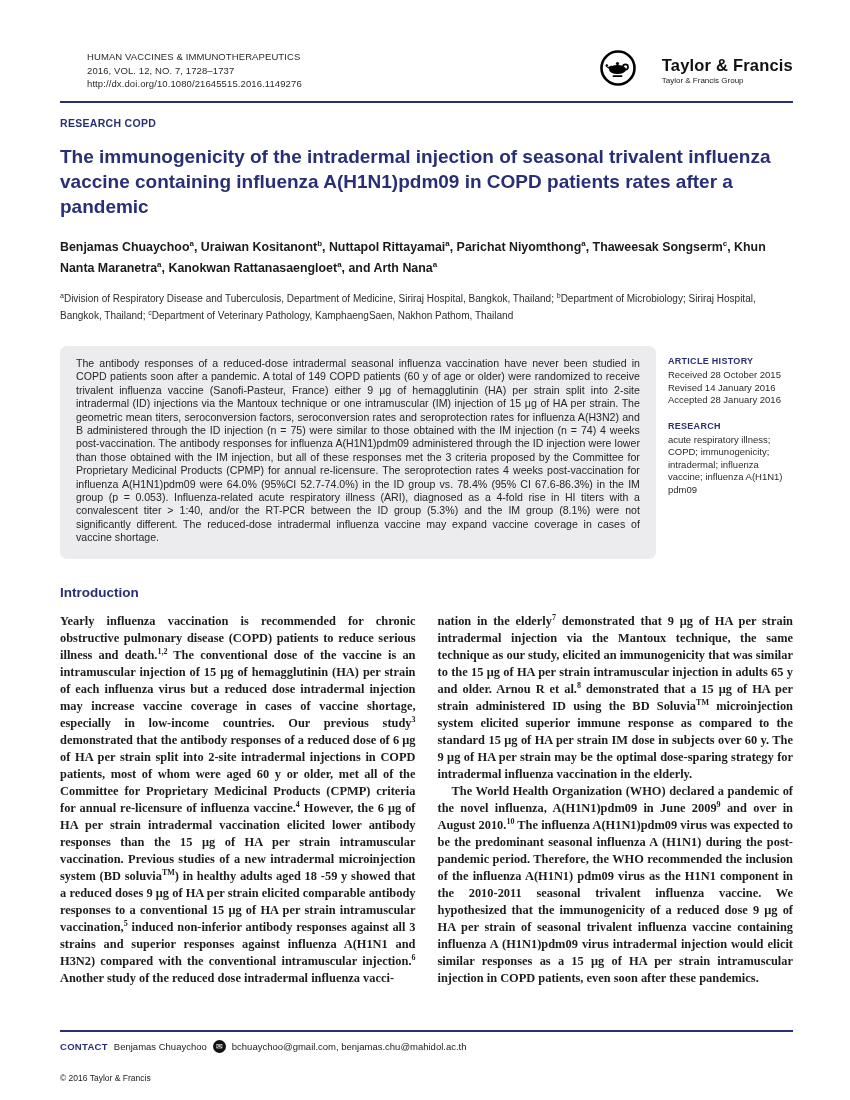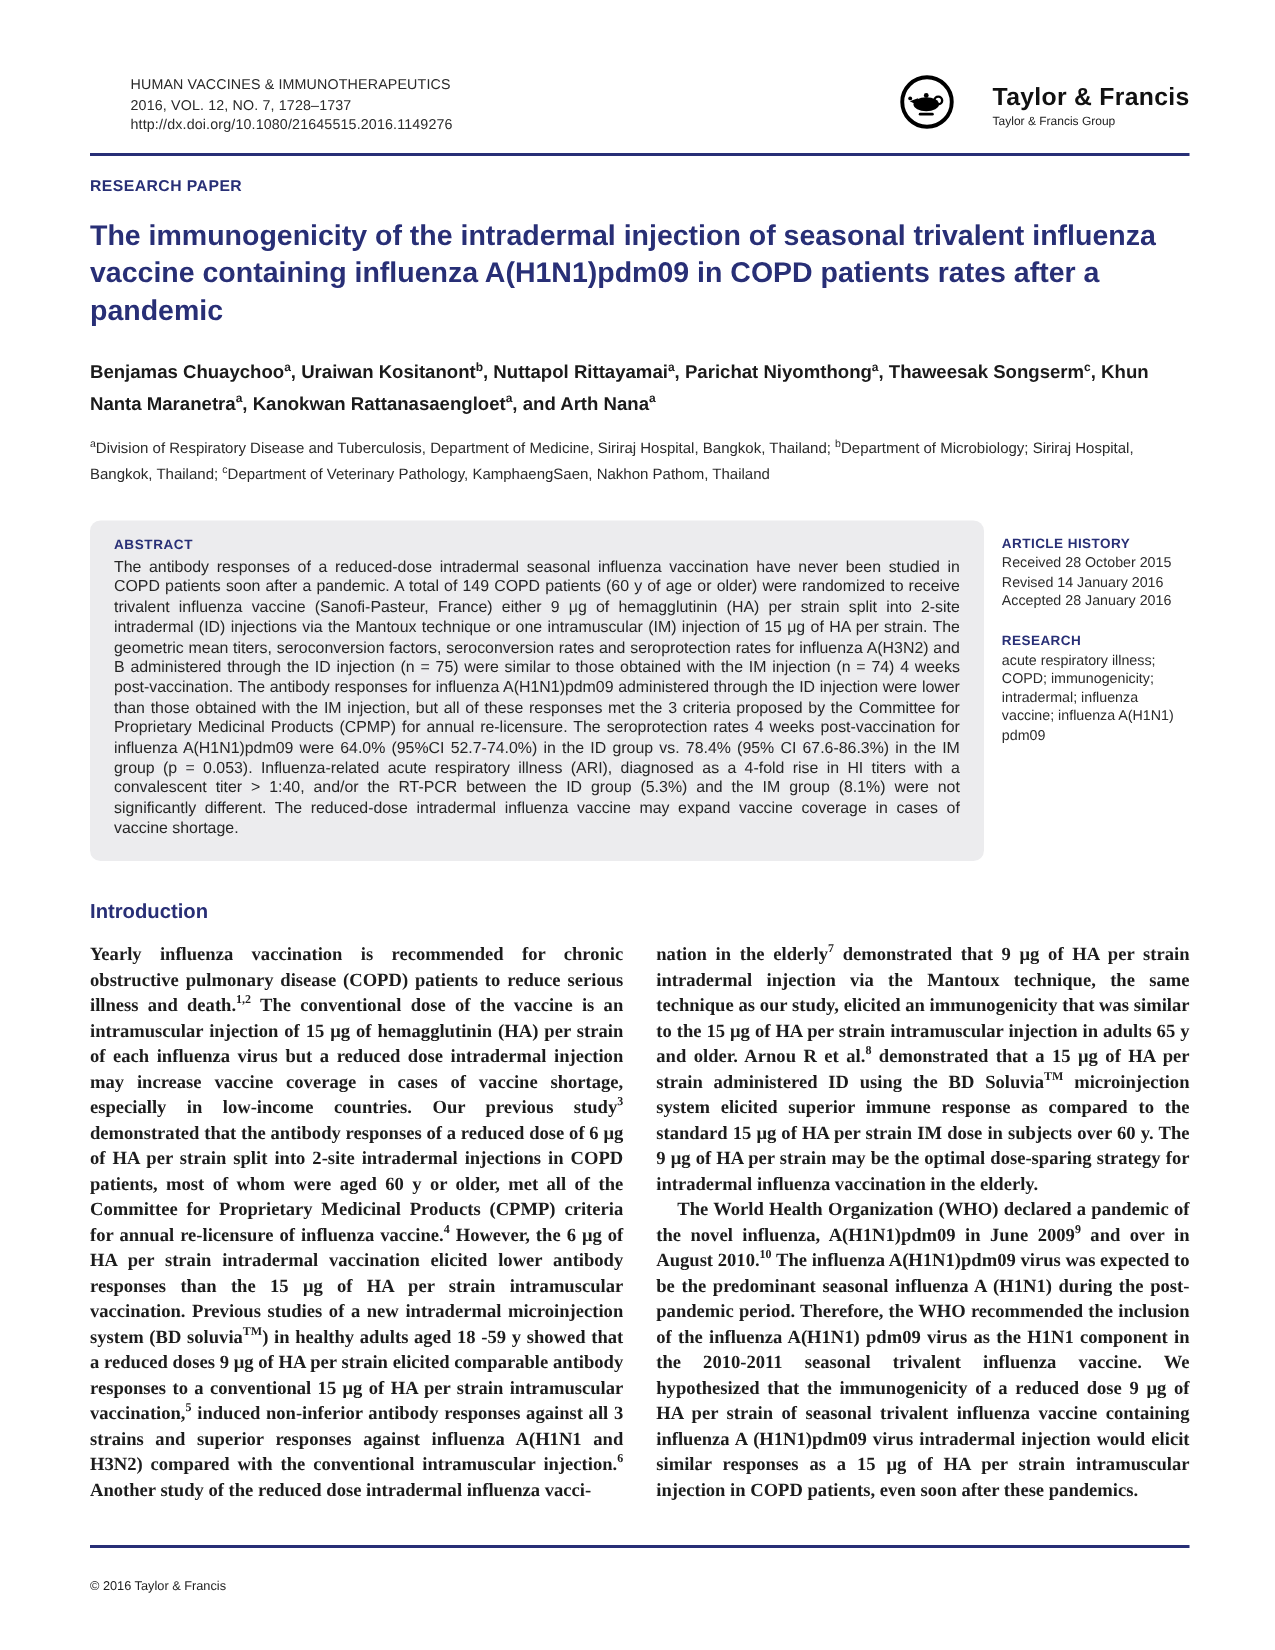--- a/index.html
+++ b/index.html
@@ -79,31 +79,30 @@
       </span>
       <span class="logo-text">
         <div class="tf-main">Taylor &amp; Francis</div>
         <div class="tf-sub">Taylor &amp; Francis Group</div>
       </span>
     </div>
   </div>
 
   <hr class="rule">
 
-  <div class="type-label">RESEARCH PAPER</div>
+  <div class="type-label">RESEARCH COPD</div>
 
   <h1 class="title" style="margin:15px 0 0 0;">The immunogenicity of the intradermal injection of seasonal trivalent influenza vaccine containing influenza A(H1N1)pdm09 in COPD patients rates after a pandemic</h1>
 
   <div class="authors">Benjamas Chuaychoo<sup>a</sup>, Uraiwan Kositanont<sup>b</sup>, Nuttapol Rittayamai<sup>a</sup>, Parichat Niyomthong<sup>a</sup>, Thaweesak Songserm<sup>c</sup>, Khun Nanta Maranetra<sup>a</sup>, Kanokwan Rattanasaengloet<sup>a</sup>, and Arth Nana<sup>a</sup></div>
 
   <div class="affil"><sup>a</sup>Division of Respiratory Disease and Tuberculosis, Department of Medicine, Siriraj Hospital, Bangkok, Thailand; <sup>b</sup>Department of Microbiology; Siriraj Hospital, Bangkok, Thailand; <sup>c</sup>Department of Veterinary Pathology, KamphaengSaen, Nakhon Pathom, Thailand</div>
 
   <div class="abs-row">
     <div class="abs-box">
-      <div class="abs-label">ABSTRACT</div>
       <div class="abs-text">The antibody responses of a reduced-dose intradermal seasonal influenza vaccination have never been studied in COPD patients soon after a pandemic. A total of 149 COPD patients (60 y of age or older) were randomized to receive trivalent influenza vaccine (Sanofi-Pasteur, France) either 9 μg of hemagglutinin (HA) per strain split into 2-site intradermal (ID) injections via the Mantoux technique or one intramuscular (IM) injection of 15 μg of HA per strain. The geometric mean titers, seroconversion factors, seroconversion rates and seroprotection rates for influenza A(H3N2) and B administered through the ID injection (n = 75) were similar to those obtained with the IM injection (n = 74) 4 weeks post-vaccination. The antibody responses for influenza A(H1N1)pdm09 administered through the ID injection were lower than those obtained with the IM injection, but all of these responses met the 3 criteria proposed by the Committee for Proprietary Medicinal Products (CPMP) for annual re-licensure. The seroprotection rates 4 weeks post-vaccination for influenza A(H1N1)pdm09 were 64.0% (95%CI 52.7-74.0%) in the ID group vs. 78.4% (95% CI 67.6-86.3%) in the IM group (p = 0.053). Influenza-related acute respiratory illness (ARI), diagnosed as a 4-fold rise in HI titers with a convalescent titer &gt; 1:40, and/or the RT-PCR between the ID group (5.3%) and the IM group (8.1%) were not significantly different. The reduced-dose intradermal influenza vaccine may expand vaccine coverage in cases of vaccine shortage.</div>
     </div>
     <div class="side">
       <div class="side-label">ARTICLE HISTORY</div>
       <div class="side-line">Received 28 October 2015</div>
       <div class="side-line">Revised 14 January 2016</div>
       <div class="side-line">Accepted 28 January 2016</div>
       <div class="side-label side-gap">RESEARCH</div>
       <div class="side-text">acute respiratory illness; COPD; immunogenicity; intradermal; influenza vaccine; influenza A(H1N1) pdm09</div>
     </div>
@@ -119,14 +118,20 @@
         <p>nation in the elderly<sup>7</sup> demonstrated that 9 μg of HA per strain intradermal injection via the Mantoux technique, the same technique as our study, elicited an immunogenicity that was similar to the 15 μg of HA per strain intramuscular injection in adults 65 y and older. Arnou R et al.<sup>8</sup> demonstrated that a 15 μg of HA per strain administered ID using the BD Soluvia<sup>TM</sup> microinjection system elicited superior immune response as compared to the standard 15 μg of HA per strain IM dose in subjects over 60 y. The 9 μg of HA per strain may be the optimal dose-sparing strategy for intradermal influenza vaccination in the elderly.</p>
         <p class="indent">The World Health Organization (WHO) declared a pandemic of the novel influenza, A(H1N1)pdm09 in June 2009<sup>9</sup> and over in August 2010.<sup>10</sup> The influenza A(H1N1)pdm09 virus was expected to be the predominant seasonal influenza A (H1N1) during the post-pandemic period. Therefore, the WHO recommended the inclusion of the influenza A(H1N1) pdm09 virus as the H1N1 component in the 2010-2011 seasonal trivalent influenza vaccine. We hypothesized that the immunogenicity of a reduced dose 9 μg of HA per strain of seasonal trivalent influenza vaccine containing influenza A (H1N1)pdm09 virus intradermal injection would elicit similar responses as a 15 μg of HA per strain intramuscular injection in COPD patients, even soon after these pandemics.</p>
       </div>
     </div>
   </div>
 
 </div>
 
 <div class="footer">
   <hr class="rule" style="margin:0;">
+  <div class="contact-line">
+    <span class="contact-label">CONTACT</span>
+    <span>Benjamas Chuaychoo</span>
+    <span class="mail-badge">✉</span>
+    <a class="emails" href="#">bchuaychoo@gmail.com, benjamas.chu@mahidol.ac.th</a>
+  </div>
   <div class="copyright">© 2016 Taylor &amp; Francis</div>
 </div>
 
 </body></html>

